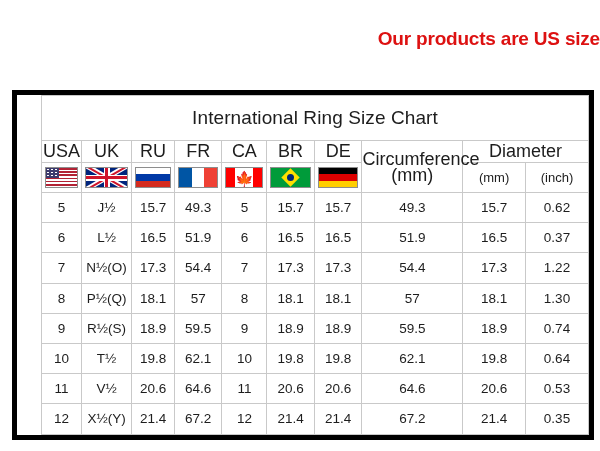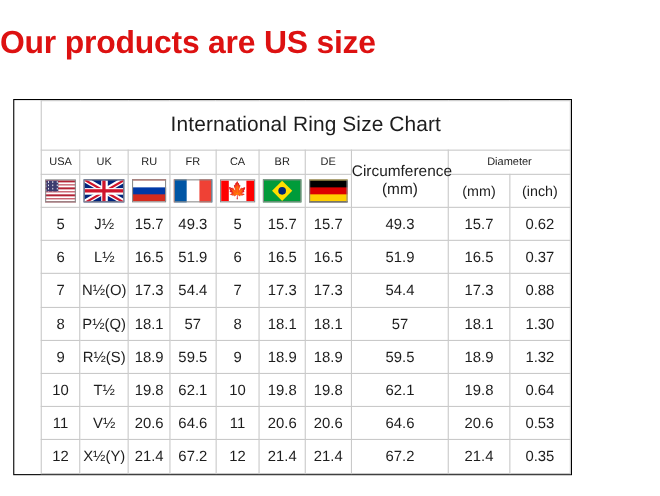--- a/index.html
+++ b/index.html
@@ -20,36 +20,36 @@
     height: 451px;
     background: #ffffff;
   }
 
   
   .headline {
     position: absolute;
     top: 22px;
     left: 0;
     width: 600px;
-    text-align: left;
-    font-size: 29px;
+    text-align: right;
+    font-size: 19px;
     font-weight: bold;
     color: #dd1111;
     letter-spacing: -0.2px;
     line-height: 34px;
     white-space: nowrap;
   }
 
   
   .table-wrap {
     position: absolute;
     left: 12px;
     top: 90px;
-    width: 508px;
-    border: 1px solid #000000;
+    width: 582px;
+    border: 5px solid #000000;
     background: #ffffff;
     box-sizing: border-box;
     padding-left: 24px;
   }
 
   table.ring {
     border-collapse: collapse;
     width: 100%;
     table-layout: fixed;
     background: #fff;
@@ -65,31 +65,31 @@
 
   .title-cell {
     height: 44px;
     font-size: 19px;
     color: #111;
     letter-spacing: 0.1px;
   }
 
   .hdr-cell {
     height: 21px;
-    font-size: 10px;
+    font-size: 18px;
     color: #141414;
   }
 
   .flag-cell {
     height: 29px;
     padding: 0 3px !important;
   }
 
   .span-cell {
-    font-size: 14px;
+    font-size: 18px;
     line-height: 16px;
     color: #141414;
   }
 
   .sub-hdr {
     height: 25px;
     font-size: 13px;
     color: #141414;
   }
 
@@ -324,21 +324,21 @@
         <tr>
           <td class="data-cell">7</td>
           <td class="data-cell">N½(O)</td>
           <td class="data-cell">17.3</td>
           <td class="data-cell">54.4</td>
           <td class="data-cell">7</td>
           <td class="data-cell">17.3</td>
           <td class="data-cell">17.3</td>
           <td class="data-cell">54.4</td>
           <td class="data-cell">17.3</td>
-          <td class="data-cell">0.88</td>
+          <td class="data-cell">1.22</td>
         </tr>
         <tr>
           <td class="data-cell">8</td>
           <td class="data-cell">P½(Q)</td>
           <td class="data-cell">18.1</td>
           <td class="data-cell">57</td>
           <td class="data-cell">8</td>
           <td class="data-cell">18.1</td>
           <td class="data-cell">18.1</td>
           <td class="data-cell">57</td>
@@ -348,21 +348,21 @@
         <tr>
           <td class="data-cell">9</td>
           <td class="data-cell">R½(S)</td>
           <td class="data-cell">18.9</td>
           <td class="data-cell">59.5</td>
           <td class="data-cell">9</td>
           <td class="data-cell">18.9</td>
           <td class="data-cell">18.9</td>
           <td class="data-cell">59.5</td>
           <td class="data-cell">18.9</td>
-          <td class="data-cell">1.32</td>
+          <td class="data-cell">0.74</td>
         </tr>
         <tr>
           <td class="data-cell">10</td>
           <td class="data-cell">T½</td>
           <td class="data-cell">19.8</td>
           <td class="data-cell">62.1</td>
           <td class="data-cell">10</td>
           <td class="data-cell">19.8</td>
           <td class="data-cell">19.8</td>
           <td class="data-cell">62.1</td>

